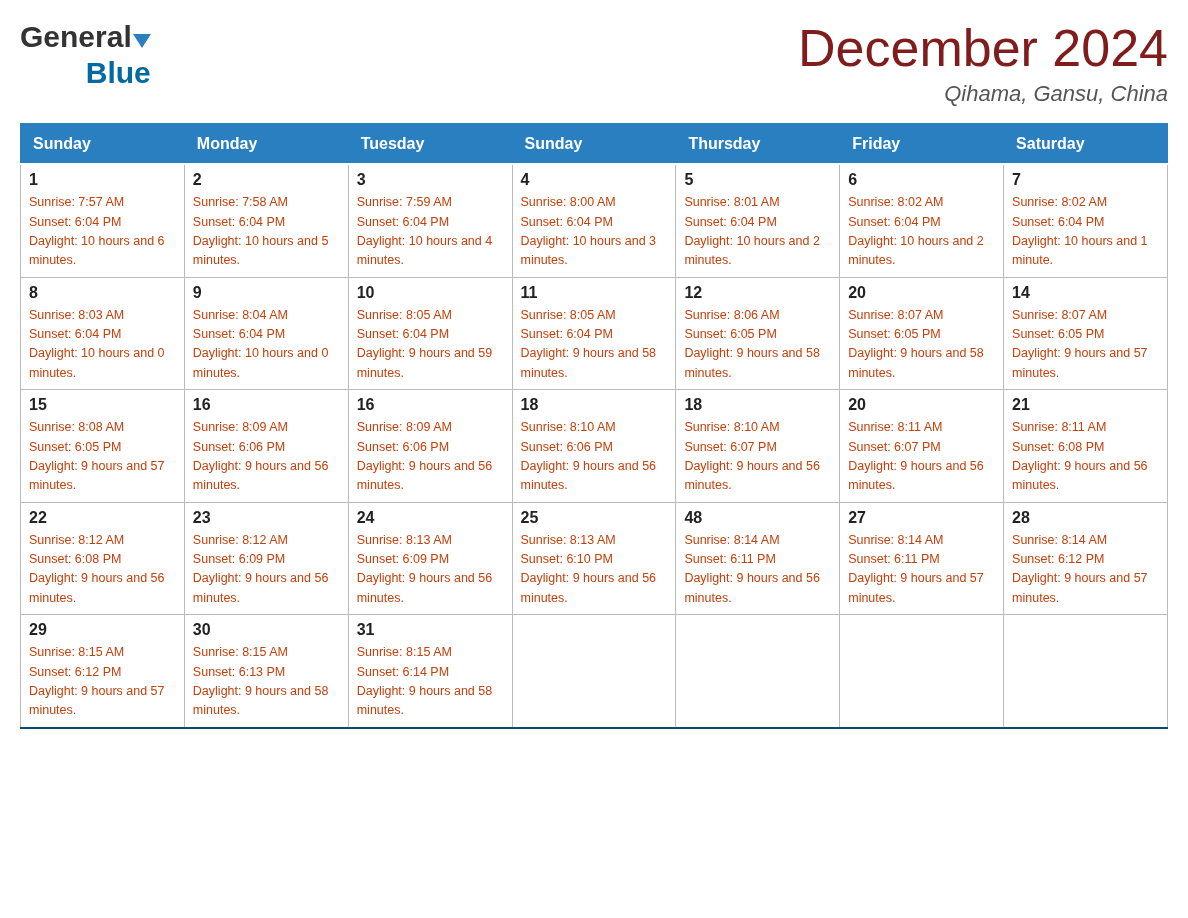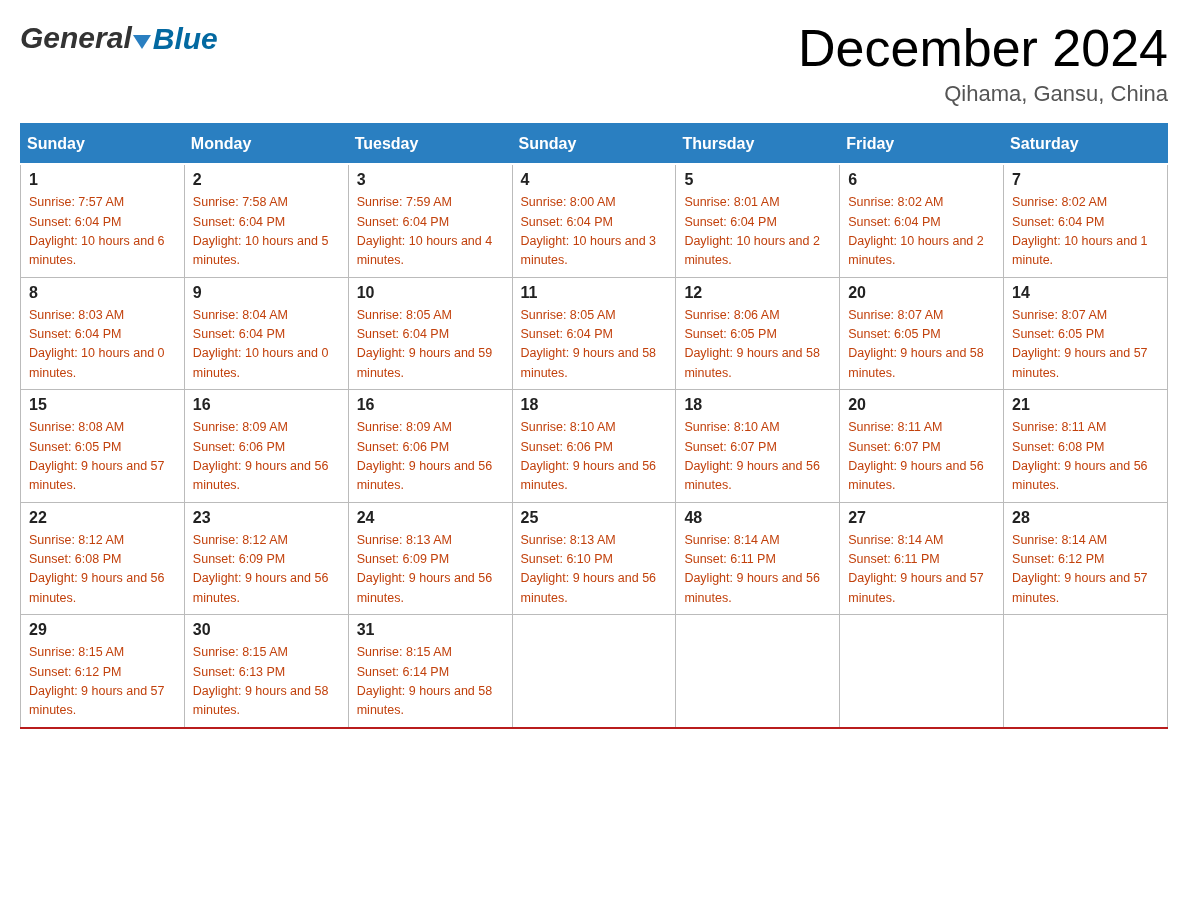--- a/index.html
+++ b/index.html
@@ -11,49 +11,49 @@
       min-height: 918px;
     }
     .header {
       display: flex;
       justify-content: space-between;
       align-items: flex-start;
       margin-bottom: 16px;
     }
     .logo {
       display: flex;
-      flex-direction: row;
-      align-items: center;
-      font-style: italic;
+      flex-direction: column;
+      align-items: flex-end;
     }
     .title-area {
       text-align: right;
     }
     .month-title {
       font-size: 52px;
       font-weight: normal;
-      color: #000000;
+      color: #7f1d1d;
       line-height: 1.1;
     }
     .location {
       font-size: 22px;
       color: #555;
       margin-top: 4px;
+      font-style: italic;
     }
     table {
       width: 100%;
       border-collapse: collapse;
       table-layout: fixed;
     }
     th {
       background-color: #2a7fc1;
       color: #fff;
       font-size: 16px;
       font-weight: bold;
-      padding: 10px 6px;
+      padding: 10px 12px;
       text-align: left;
       border: 1px solid #2a7fc1;
     }
     td {
       vertical-align: top;
       padding: 6px 8px;
       border: 1px solid #bbb;
       font-size: 12.5px;
       color: #333;
       min-height: 90px;
@@ -67,21 +67,21 @@
       font-weight: bold;
       color: #222;
       margin-bottom: 4px;
     }
     .day-info {
       line-height: 1.55;
       font-size: 12.5px;
       color: #c2410c;
     }
     tr:last-child td {
-      border-bottom: 2px solid #b91c1c;
+      border-bottom: 2px solid #0c4a6e;
     }
     tbody tr td:first-child {
       border-left: 1px solid #bbb;
     }
     thead tr th {
       border-top: 2px solid #2a7fc1;
       border-bottom: 2px solid #fff;
     }
     .logo-row {
       display: flex;

